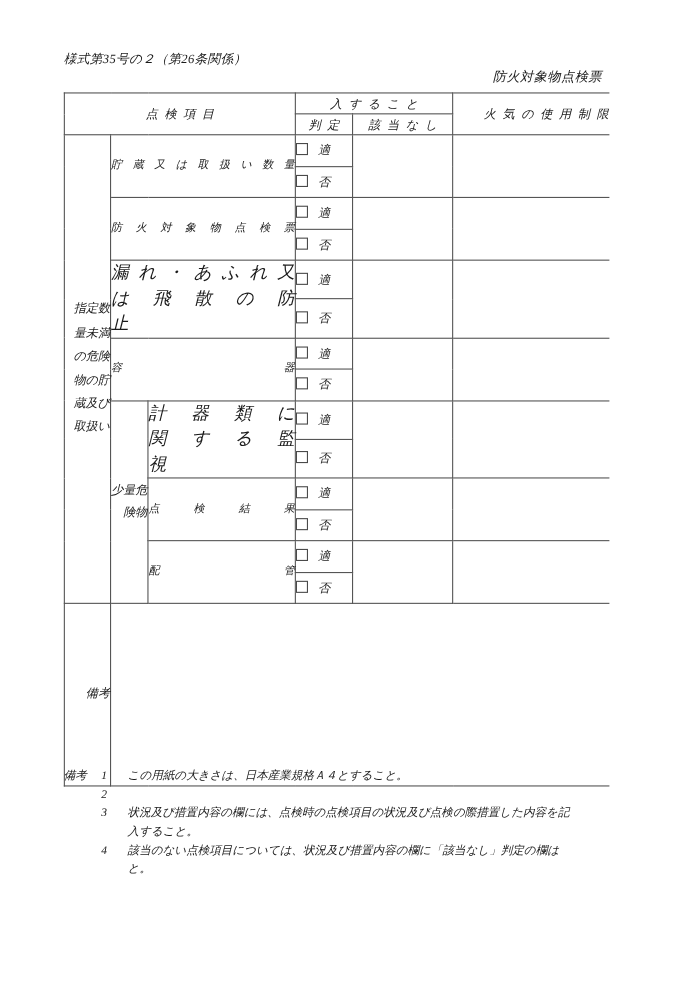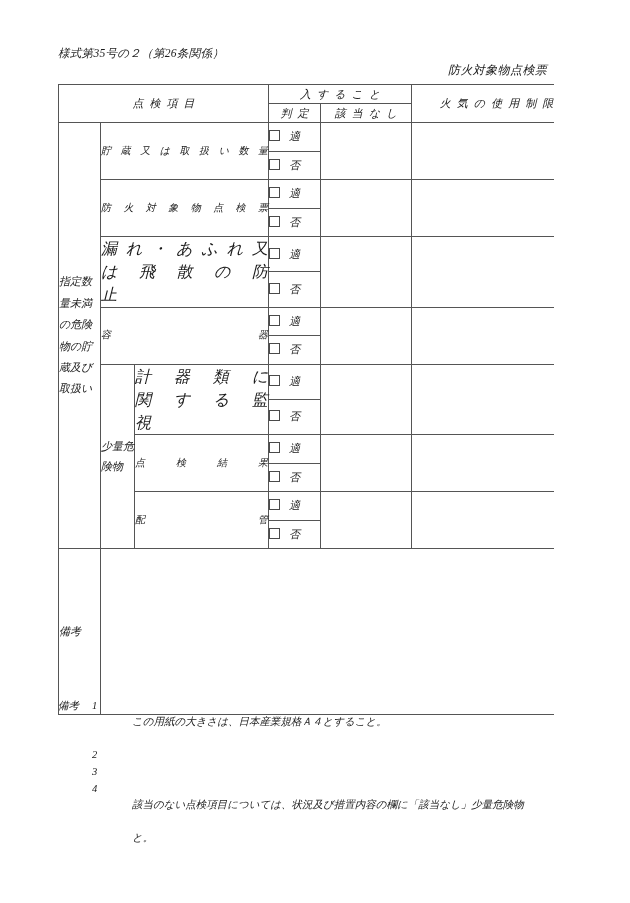--- a/index.html
+++ b/index.html
@@ -76,21 +76,21 @@
   .vcol {
     width: 42px;
     text-align: center;
     padding: 6px 0;
   }
   .vtext {
     display: block;
     width: 100%;
     line-height: 1.95;
     font-size: 11px;
-    text-align: left;
+    text-align: right;
     white-space: normal;
     word-break: break-all;
     letter-spacing: 0;
   }
   .vtext-tight { line-height: 1.85; }
 
   
   .gcol { width: 34px; text-align: center; }
 
   
@@ -164,21 +164,21 @@
     flex: 0 0 auto;
     width: 24px;
     text-align: left;
     white-space: nowrap;
   }
   .note-text {
     flex: 1 1 auto;
     text-indent: 0;
   }
   .note-text p {
-    margin: 16px;
+    margin: 0;
     text-indent: 0;
   }
   .note-text p + p { text-indent: -0.4em; padding-left: 0.4em; }
 </style>
 </head>
 <body>
 
 <div class="page">
 
   <div class="form-no">様式第35号の２（第26条関係）</div>
@@ -341,24 +341,28 @@
         <p>この用紙の大きさは、日本産業規格Ａ４とすること。</p>
       </span>
     </div>
     <div class="note-row">
       <span class="note-head"></span>
       <span class="note-num">2</span>
     </div>
     <div class="note-row">
       <span class="note-head"></span>
       <span class="note-num">3</span>
+      <span class="note-text">
+        <p>状況及び措置内容の欄には、点検時の点検項目の状況及び点検の際措置した内容を記</p>
+        <p>入すること。</p>
+      </span>
     </div>
     <div class="note-row">
       <span class="note-head"></span>
       <span class="note-num">4</span>
       <span class="note-text">
-        <p>該当のない点検項目については、状況及び措置内容の欄に「該当なし」少量危険物</p>
+        <p>該当のない点検項目については、状況及び措置内容の欄に「該当なし」判定の欄は</p>
         <p>と。</p>
       </span>
     </div>
   </div>
 
 </div>
 
 </body></html>

